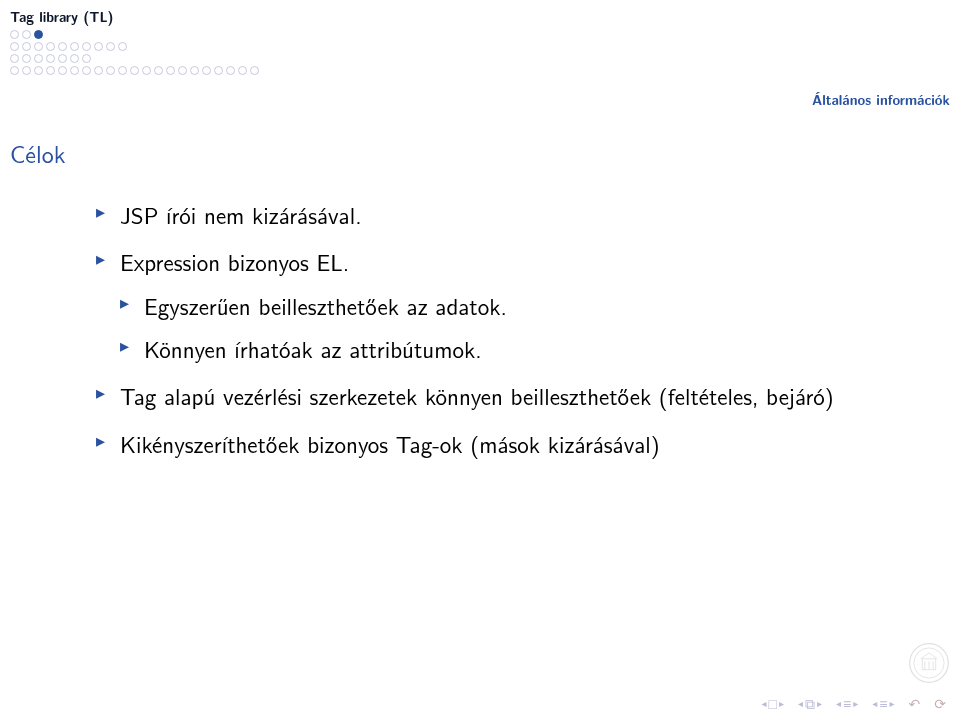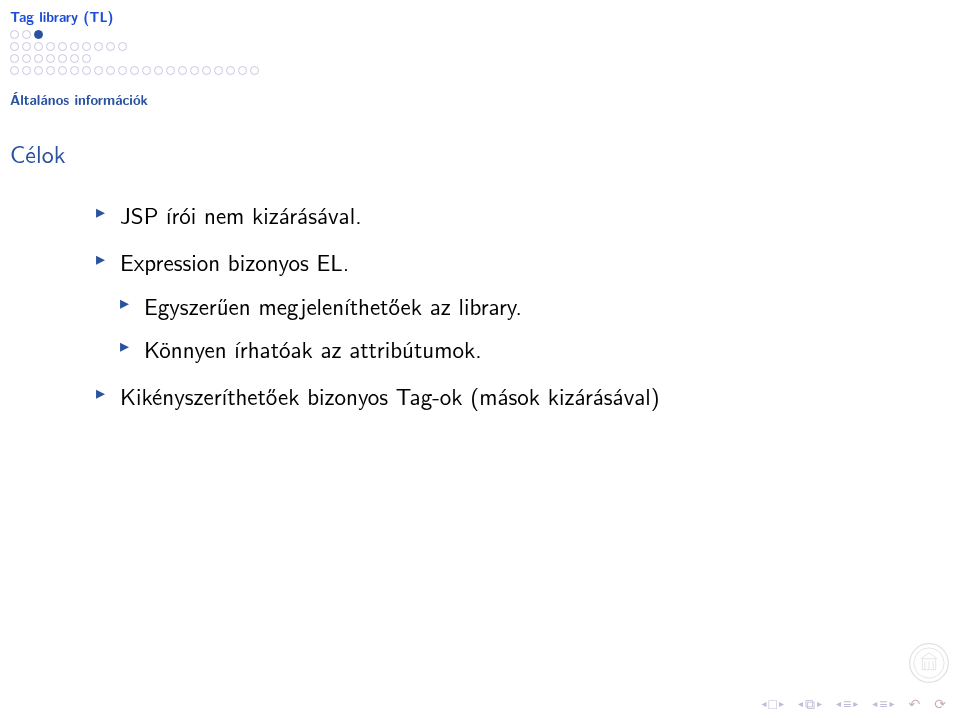--- a/index.html
+++ b/index.html
@@ -9,21 +9,21 @@
     background: #ffffff;
     font-family: "Latin Modern Sans", "Computer Modern Sans", "Trebuchet MS", sans-serif;
     color: #000;
     position: relative;
     overflow: hidden;
   }
   .header {
     padding: 6px 10px 4px 10px;
   }
   .section-label {
-    color: #1d4ed8;
+    color: #0f172a;
     font-size: 14px;
     font-weight: 600;
     margin-bottom: 4px;
   }
   .progress-rows {
     display: flex;
     flex-direction: column;
     gap: 3px;
     margin-bottom: 8px;
   }
@@ -37,20 +37,21 @@
     border-radius: 50%;
     border: 1px solid #c7c7e0;
     background: transparent;
   }
   .pcircle.filled { background: #2a52a0; border-color: #2a52a0; }
   .subsection-label {
     color: #2a52a0;
     font-size: 14px;
     font-weight: 600;
     margin: 14px 0 12px 0;
+    text-align: right;
   }
   .title {
     color: #2a52a0;
     font-size: 24px;
     font-weight: 400;
     margin: 10px 0 28px 10px;
   }
   .content {
     padding: 0 60px 0 96px;
   }
@@ -169,24 +170,25 @@
 </div>
 
 <h1 class="title">Célok</h1>
 
 <div class="content">
   <ul class="outer">
     <li>JSP írói nem kizárásával.</li>
     <li>
       <span>Expression bizonyos EL.</span>
       <ul class="inner">
-        <li>Egyszerűen megjeleníthetőek az library.</li>
+        <li>Egyszerűen beilleszthetőek az adatok.</li>
         <li>Könnyen írhatóak az attribútumok.</li>
       </ul>
     </li>
+    <li>Tag alapú vezérlési szerkezetek könnyen beilleszthetőek (feltételes, bejáró)</li>
     <li>Kikényszeríthetőek bizonyos Tag-ok (mások kizárásával)</li>
   </ul>
 </div>
 
 <div class="corner-logo">
   <svg viewBox="0 0 100 100">
     <circle cx="50" cy="50" r="46" fill="none" stroke="#888" stroke-width="3"></circle>
     <circle cx="50" cy="50" r="36" fill="none" stroke="#888" stroke-width="2"></circle>
     <rect x="34" y="40" width="32" height="26" fill="none" stroke="#888" stroke-width="2"></rect>
     <path d="M30 40 L50 26 L70 40" fill="none" stroke="#888" stroke-width="2"></path>

